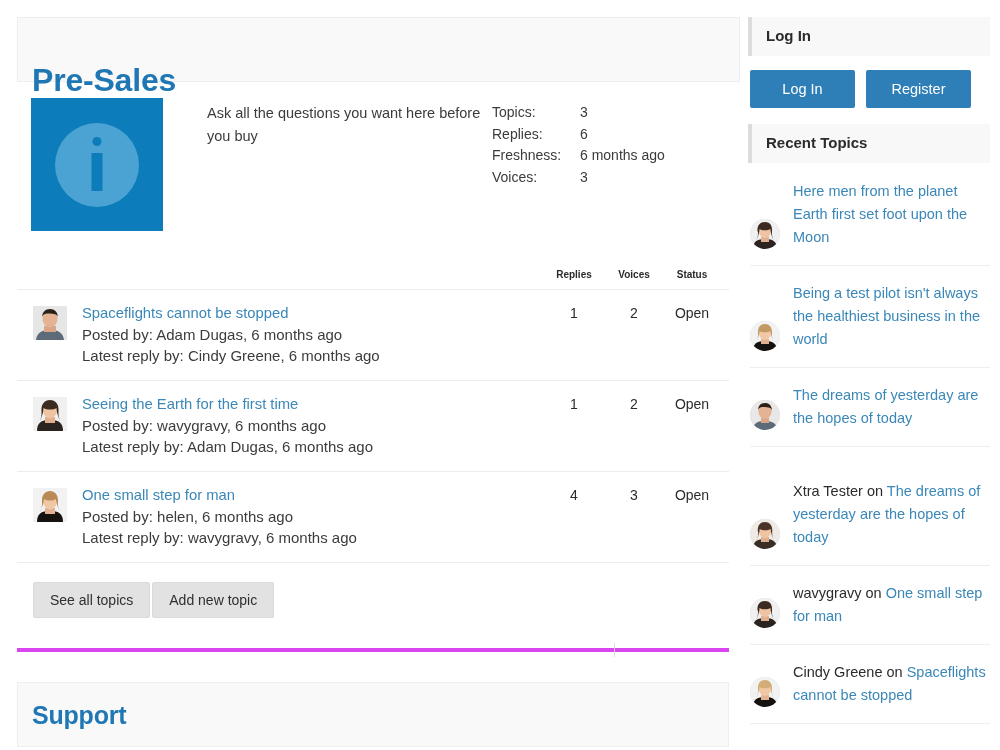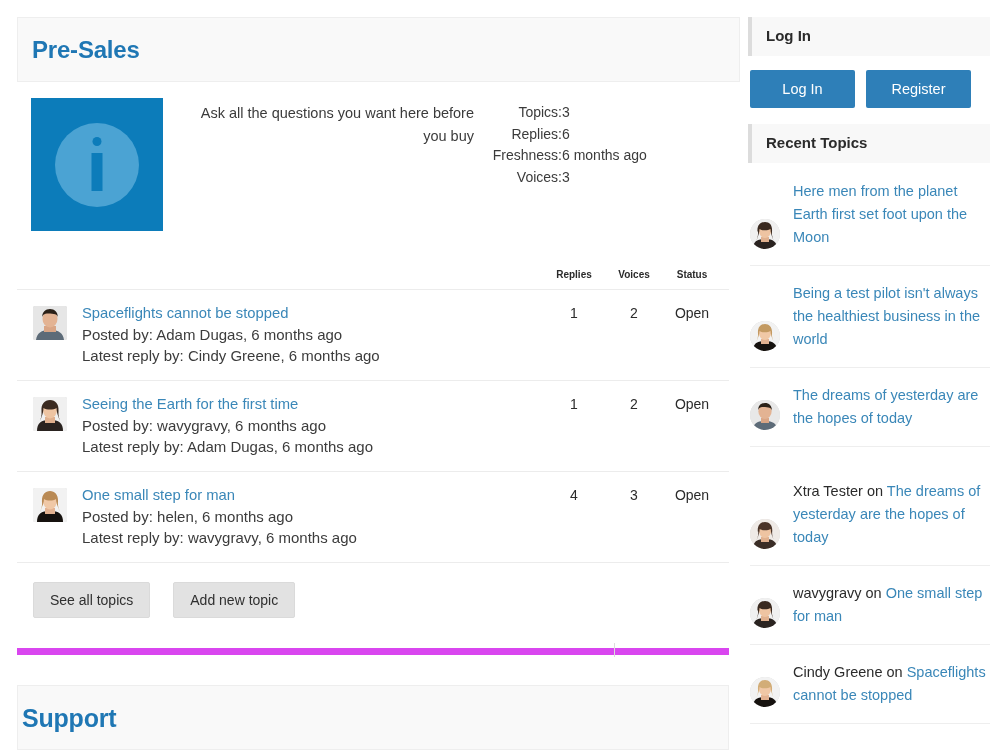--- a/index.html
+++ b/index.html
@@ -22,25 +22,26 @@
     padding: 17px 0 0 17px;
     position: relative;
   }
   .forum-header {
     background: #f9f9f9;
     border: 1px solid #eeeeee;
     padding: 18px 20px 20px 14px;
     height: 65px;
   }
   .forum-title {
-    font-size: 24px;
+    font-size: 32px;
     font-weight: bold;
     color: #1f77b4;
     letter-spacing: -0.2px;
     line-height: 28px;
+    margin-top: 30px;
   }
 
   
   .forum-body {
     display: flex;
     padding: 16px 0 20px 14px;
     align-items: flex-start;
   }
   .info-icon {
     width: 132px; height: 133px;
@@ -67,23 +68,22 @@
   .info-icon .stem {
     position: absolute;
     top: 30px; left: 50%;
     transform: translateX(-50%);
     width: 11px; height: 38px;
     background: #0c7cba;
   }
   .forum-desc-wrap {
     display: flex;
     flex: 1;
-    padding-left: 26px;
+    padding-left: 44px;
     padding-top: 4px;
-    text-align: right;
   }
   .forum-desc {
     width: 285px;
     font-size: 14.5px;
     color: #3b3b3b;
     line-height: 23px;
   }
   .forum-stats {
     font-size: 14px;
     color: #3b3b3b;
@@ -159,23 +159,23 @@
     font-size: 14px;
     color: #2b2b2b;
     text-align: center;
     padding-top: 1px;
   }
 
   
   .forum-actions {
     padding: 19px 0 0 16px;
     display: flex;
-    gap: 23px;
+    gap: 2px;
     padding-bottom: 30px;
-    border-bottom: 7px solid #d946ef;
+    border-bottom: 4px solid #d946ef;
     margin-right: 0;
     width: 712px;
   }
   .btn-gray {
     background: #e2e2e2;
     border: 1px solid #dadada;
     color: #2f2f2f;
     font-size: 14px;
     font-family: "Liberation Sans", sans-serif;
     padding: 8px 16px;
@@ -191,21 +191,21 @@
     width: 1px; height: 14px;
     background: #dcdcdc;
   }
 
   
   .support-panel {
     margin-top: 30px;
     width: 712px;
     background: #f9f9f9;
     border: 1px solid #eeeeee;
-    padding: 18px 20px 20px 4px;
+    padding: 18px 20px 20px 14px;
     height: 65px;
   }
   .support-title {
     font-size: 25px;
     font-weight: bold;
     color: #1f77b4;
     letter-spacing: -0.2px;
     line-height: 28px;
   }
 

